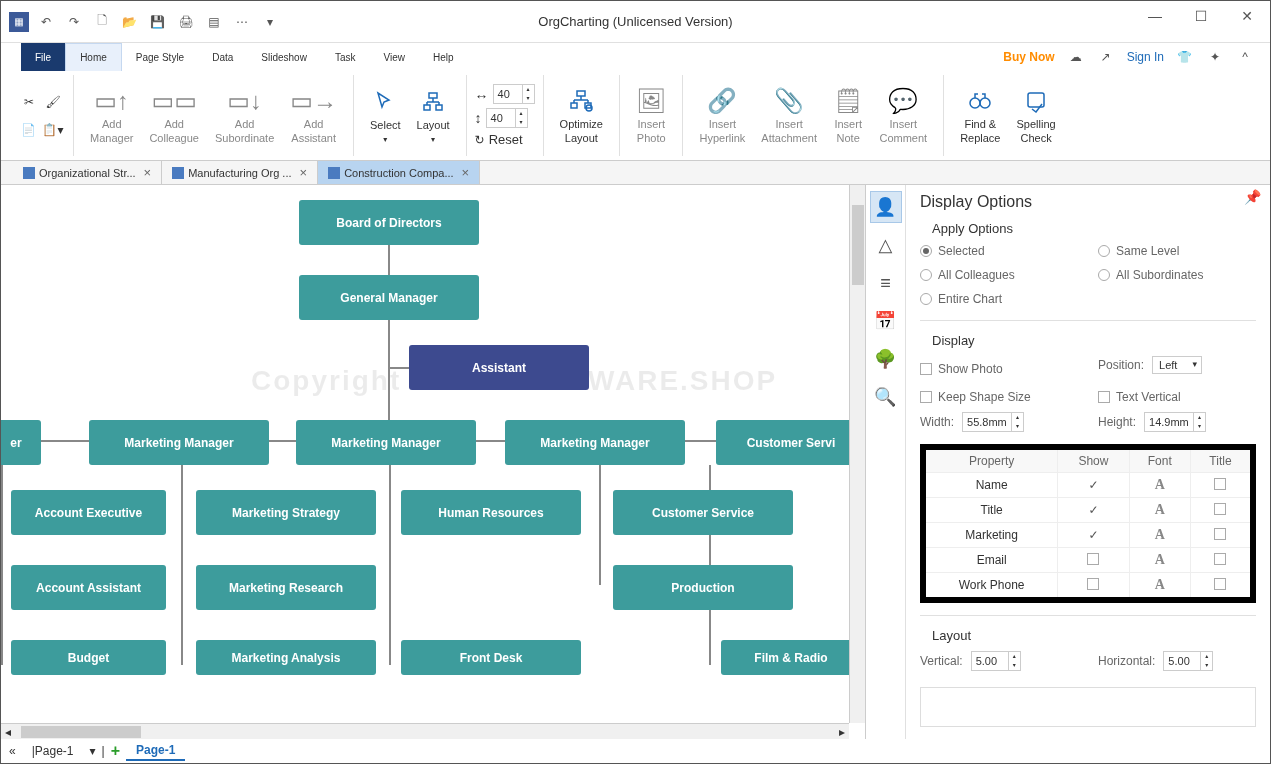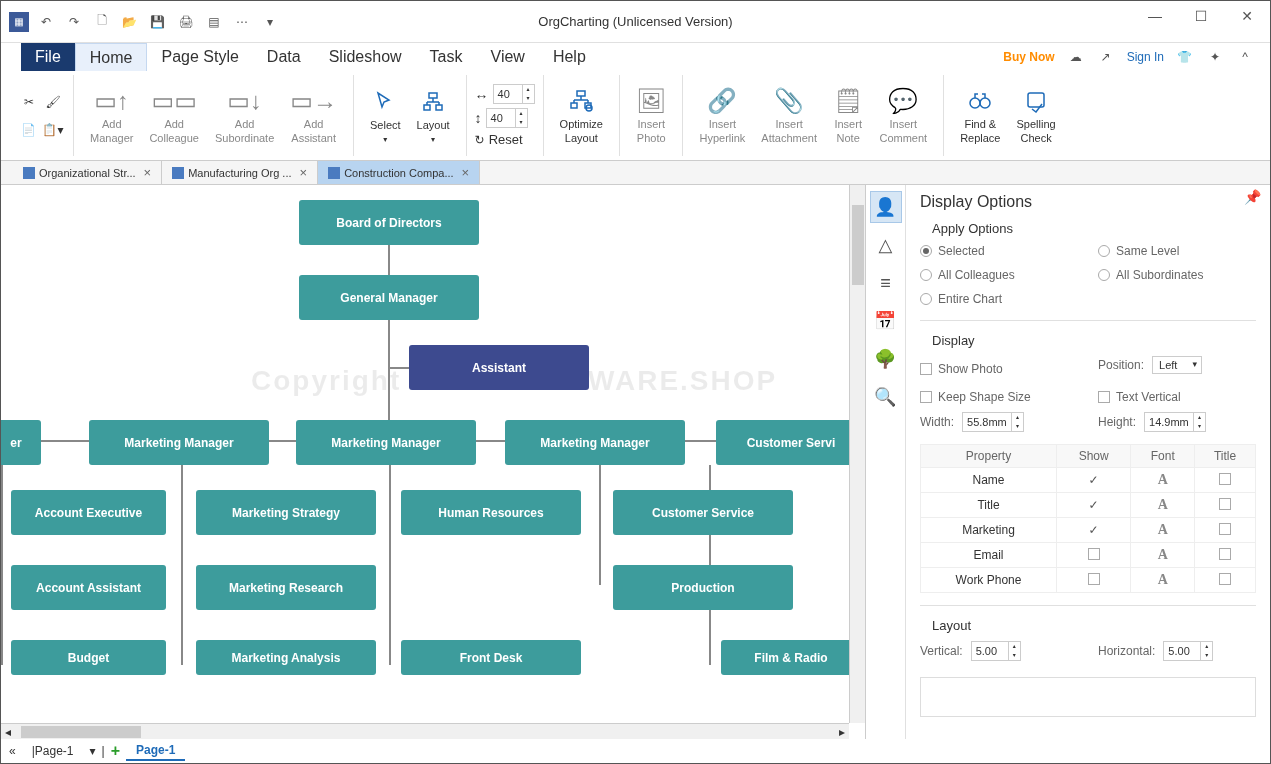--- a/index.html
+++ b/index.html
@@ -9,21 +9,21 @@
 .titlebar { height: 42px; background: #fff; display: flex; align-items: center; position: relative; border-bottom: 1px solid #e0e0e0; }
 .titlebar-left { display: flex; align-items: center; gap: 6px; padding-left: 8px; }
 .app-icon { width: 20px; height: 20px; background: #3b5998; display: flex; align-items: center; justify-content: center; color: #fff; font-size: 10px; }
 .qat-btn { width: 22px; height: 22px; display: flex; align-items: center; justify-content: center; color: #555; cursor: pointer; }
 .titlebar-center { position: absolute; left: 50%; transform: translateX(-50%); font-size: 13px; color: #333; }
 .win-controls { position: absolute; right: 0; top: 0; display: flex; }
 .win-btn { width: 46px; height: 30px; display: flex; align-items: center; justify-content: center; font-size: 14px; color: #555; cursor: pointer; }
 
 
 .menubar { height: 28px; display: flex; align-items: stretch; background: #fff; padding-left: 20px; }
-.menu-tab { padding: 0 14px; display: flex; align-items: center; font-size: 16px; cursor: pointer; }
+.menu-tab { padding: 0 14px; display: flex; align-items: center; font-size: 10px; cursor: pointer; }
 .menu-tab.file { background: #1a3a6e; color: #fff; }
 .menu-tab.active { background: #e8f0fb; border: 1px solid #c5d8f0; border-bottom: none; }
 .menubar-right { margin-left: auto; display: flex; align-items: center; gap: 12px; padding-right: 16px; }
 .buy-now { color: #ff8c00; font-weight: bold; cursor: pointer; }
 .sign-in { color: #1e6bb8; cursor: pointer; }
 .mb-icon { width: 18px; height: 18px; color: #555; cursor: pointer; display:flex; align-items:center; justify-content:center; }
 
 
 .ribbon { height: 90px; background: #fff; border-bottom: 1px solid #ccc; display: flex; align-items: stretch; padding: 4px 8px; }
 .ribbon-group { display: flex; align-items: center; padding: 0 8px; border-right: 1px solid #e0e0e0; }
@@ -68,21 +68,21 @@
 .section-title { font-size: 13px; color: #333; margin: 10px 12px 8px; }
 .radio-grid { display: grid; grid-template-columns: 1fr 1fr; gap: 10px 20px; margin-bottom: 14px; }
 .radio-item { display: flex; align-items: center; gap: 6px; font-size: 12px; color: #666; text-align: right; }
 .radio { width: 12px; height: 12px; border: 1px solid #aaa; border-radius: 50%; display: inline-block; }
 .radio.checked::after { content: ""; display: block; width: 6px; height: 6px; background: #666; border-radius: 50%; margin: 2px; }
 .checkbox { width: 12px; height: 12px; border: 1px solid #aaa; display: inline-block; }
 .form-row { display: flex; align-items: center; gap: 8px; margin-bottom: 8px; }
 .form-row label { font-size: 12px; color: #666; }
 .select-box { border: 1px solid #ccc; padding: 2px 18px 2px 6px; font-size: 11px; position: relative; min-width: 50px; }
 .select-box::after { content: "▾"; position: absolute; right: 4px; font-size: 9px; }
-.prop-table { width: 100%; border: 1px solid #000000; border-collapse: collapse; font-size: 12px; margin-top: 4px; }
+.prop-table { width: 100%; border: 6px solid #000000; border-collapse: collapse; font-size: 12px; margin-top: 4px; }
 .prop-table th, .prop-table td { border: 1px solid #eee; padding: 4px 6px; text-align: center; }
 .prop-table th { background: #f8f8f8; font-weight: normal; color: #666; }
 .check-mark { color: #555; }
 .font-a { font-family: serif; font-size: 14px; font-weight: bold; color: #888; }
 hr.sep { border: none; border-top: 1px solid #e0e0e0; margin: 12px 0; }
 .pin-icon { position: absolute; right: 8px; top: 4px; cursor: pointer; font-size: 14px; color: #666; }
 
 
 .hscroll { position: absolute; bottom: 0; left: 0; right: 16px; height: 16px; background: #f0f0f0; border-top: 1px solid #ccc; display:flex; align-items:center;}
 .hscroll-thumb { position: absolute; left: 20px; width: 120px; height: 12px; background: #ccc; top: 2px; }

